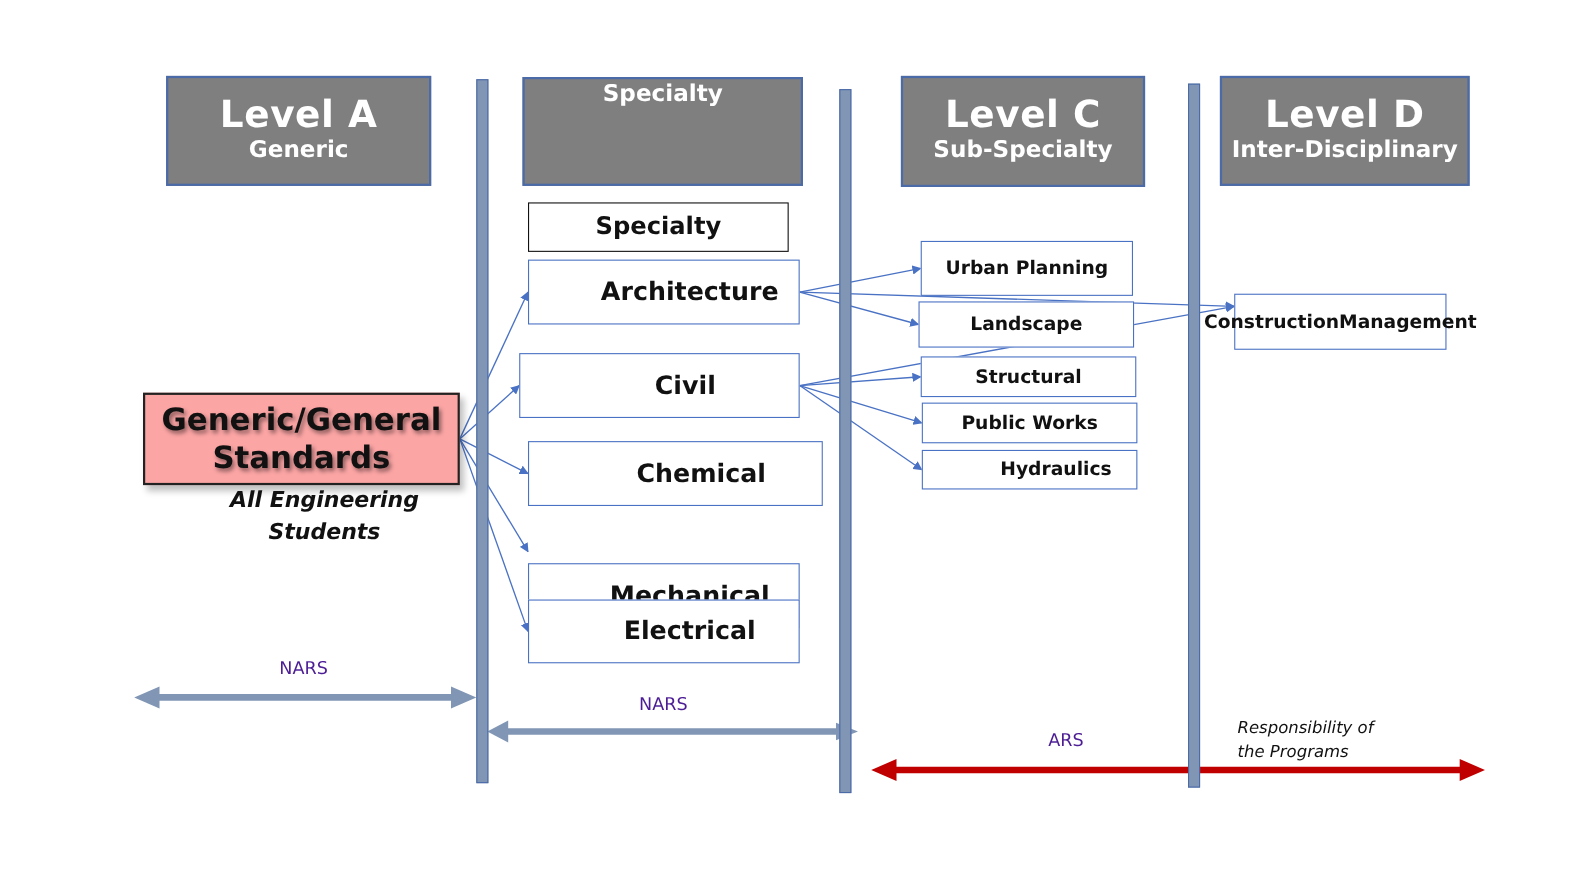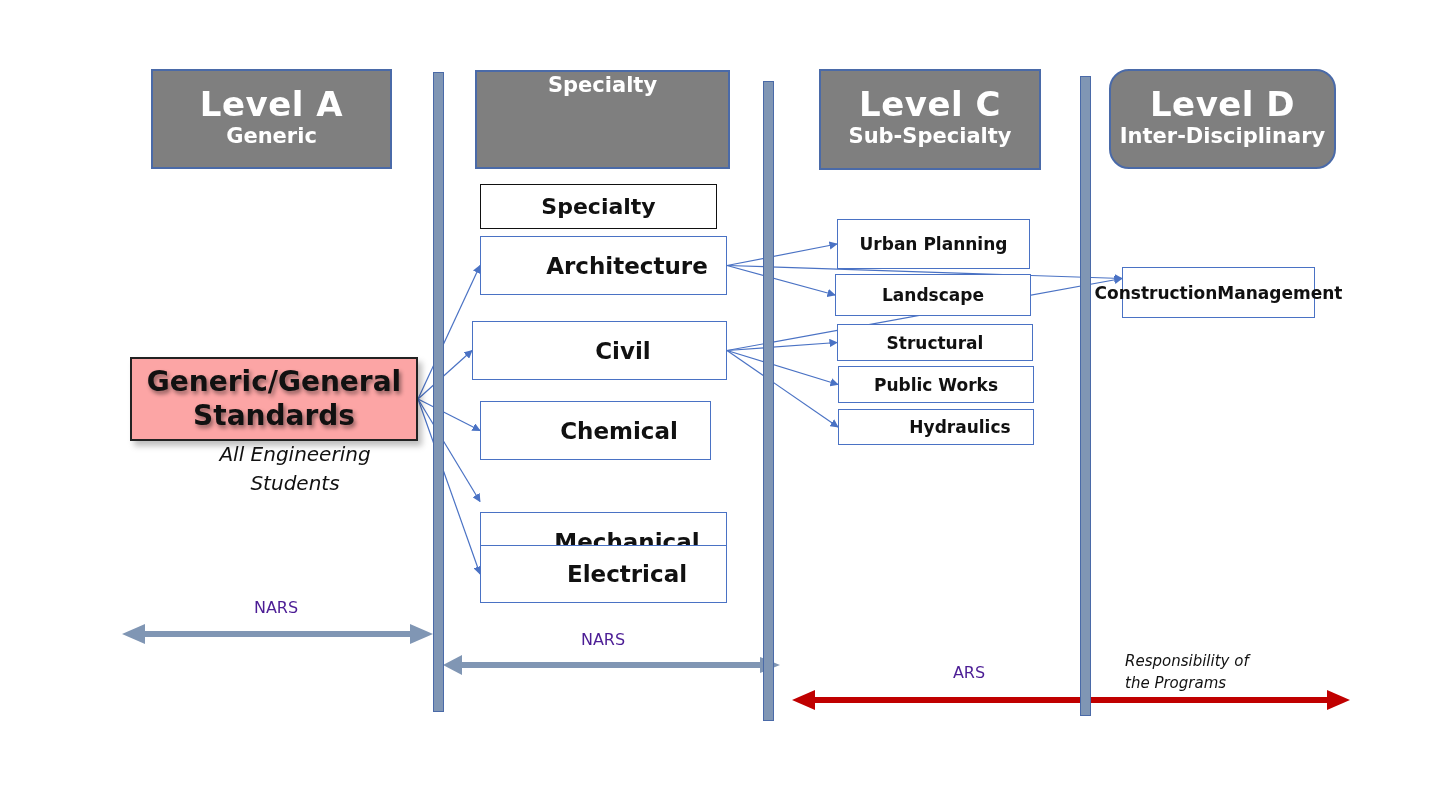--- a/index.html
+++ b/index.html
@@ -7,21 +7,21 @@
   .abs { position: absolute; box-sizing: border-box; }
   .level-hdr { background: #7f7f7f; border: 2px solid #4a6aa8; color: #fff; text-align: center; font-weight: bold; }
   .level-hdr .t { font-size: 34px; line-height: 38px; margin-top: 14px; display: block; letter-spacing: 0.5px; }
   .level-hdr .s { font-size: 21px; line-height: 26px; display: block; }
   .vbar { background: #8096b4; border: 1.5px solid #4a6aa8; }
   .box { background: #fff; border: 1.5px solid #4a72c4; display: flex; align-items: center; justify-content: center; text-align: center; font-weight: bold; color: #111; }
   .box.b-lg { font-size: 23px; padding-left: 47px; }
   .box.b-sm { font-size: 17px; line-height: 24px; }
   .specialty-hdr { border: 1.5px solid #111; font-size: 22px; }
   .generic { background: #fca5a5; border: 2px solid #222; box-shadow: 4px 5px 6px rgba(0,0,0,0.25); display: flex; flex-direction: column; align-items: center; justify-content: center; font-weight: bold; font-size: 28px; line-height: 34px; text-shadow: 2px 3px 4px rgba(0,0,0,0.45); color: #111; }
-  .note { font-style: italic; font-weight: normal; font-size: 20px; line-height: 29px; text-align: center; color: #111; }
+  .note { font-style: italic; font-weight: bold; font-size: 20px; line-height: 29px; text-align: center; color: #111; }
   .lbl { font-size: 16px; color: #4c1d95; background: #fff; padding: 0 12px; text-align: center; }
   .resp { font-style: italic; font-size: 15px; line-height: 22px; color: #111; }
   svg#links { position: absolute; left: 0; top: 0; }
 </style>
 </head>
 <body>
 
 <svg id="links" width="1431" height="805">
   <defs>
     <marker id="ah" viewBox="0 0 10 10" refX="9" refY="5" markerWidth="7" markerHeight="7" orient="auto">
@@ -70,38 +70,38 @@
   <span class="t">Level A</span>
   <span class="s">Generic</span>
 </div>
 <div class="abs level-hdr" style="left:475px;top:70px;width:255px;height:99px;">
   <span class="s">Specialty</span>
 </div>
 <div class="abs level-hdr" style="left:819px;top:69px;width:222px;height:101px;">
   <span class="t">Level C</span>
   <span class="s">Sub-Specialty</span>
 </div>
-<div class="abs level-hdr" style="left:1109px;top:69px;width:227px;height:100px;border-radius:20px;">
+<div class="abs level-hdr" style="left:1109px;top:69px;width:227px;height:100px;">
   <span class="t">Level D</span>
   <span class="s">Inter-Disciplinary</span>
 </div>
 
 <div class="abs generic" style="left:130px;top:357px;width:288px;height:84px;">
   <span>Generic/General</span>
   <span>Standards</span>
 </div>
 <div class="abs note" style="left:180px;top:440px;width:230px;">
   <div>All Engineering</div>
   <div>Students</div>
 </div>
 
 <div class="abs box specialty-hdr" style="left:480px;top:184px;width:237px;height:45px;">Specialty</div>
 <div class="abs box b-lg" id="sp0" style="left:480px;top:236px;width:247px;height:59px;">Architecture</div>
 <div class="abs box b-lg" id="sp1" style="left:472px;top:321px;width:255px;height:59px;">Civil</div>
-<div class="abs box b-lg" id="sp2" style="left:480px;top:401px;width:231px;height:59px;">Chemical</div>
+<div class="abs box b-lg" id="sp2" style="left:480px;top:401px;width:268px;height:59px;">Chemical</div>
 <div class="abs box b-lg" id="sp3" style="left:480px;top:472px;width:247px;height:59px;margin-top:40px;">Mechanical</div>
 <div class="abs box b-lg" id="sp4" style="left:480px;top:545px;width:247px;height:58px;">Electrical</div>
 
 <div class="abs box b-sm" id="ss0" style="left:837px;top:219px;width:193px;height:50px;">Urban Planning</div>
 <div class="abs box b-sm" id="ss1" style="left:835px;top:274px;width:196px;height:42px;">Landscape</div>
 <div class="abs box b-sm" id="ss2" style="left:837px;top:324px;width:196px;height:37px;">Structural</div>
 <div class="abs box b-sm" id="ss3" style="left:838px;top:366px;width:196px;height:37px;">Public Works</div>
 <div class="abs box b-sm" id="ss4" style="left:838px;top:409px;width:196px;height:36px;padding-left:48px;">Hydraulics</div>
 
 <div class="abs box b-sm" id="id0" style="left:1122px;top:267px;width:193px;height:51px;">

